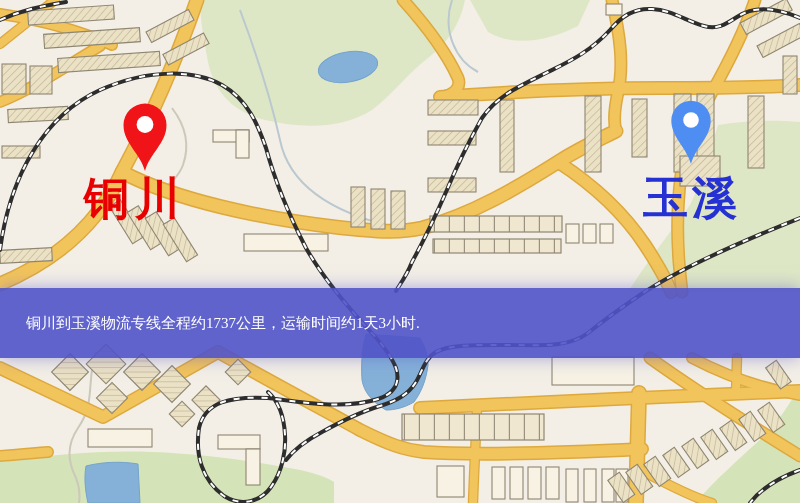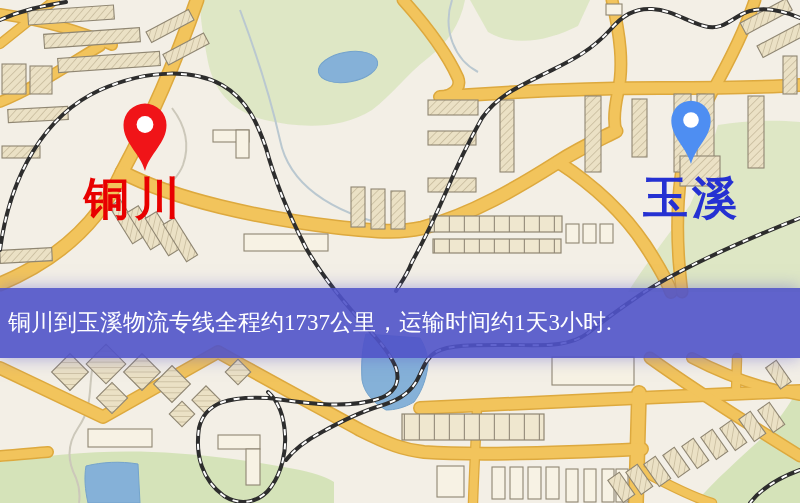--- a/index.html
+++ b/index.html
@@ -29,21 +29,21 @@
 
   
   .pin{position:absolute;}
   .city-label{position:absolute;font-family:"Liberation Serif",serif;font-weight:bold;
               line-height:1;white-space:nowrap;}
   .city-label.origin{left:84px;top:177px;font-size:45px;letter-spacing:6px;color:var(--origin-label,#e80000);}
   .city-label.dest{left:643px;top:176px;font-size:45px;letter-spacing:4px;color:var(--destination-label,#2531d2);}
   .banner{position:absolute;left:0;top:288px;width:800px;height:70px;
           background:var(--banner-bg,rgba(80,83,201,0.9));
           box-shadow:0 0 16px rgba(90,92,205,.5);}
-  .banner span{display:block;padding-left:8px;line-height:70px;font-size:23px;
+  .banner span{display:block;padding-left:26px;line-height:70px;font-size:15px;
                color:var(--banner-text,#fff);font-family:"Liberation Serif",serif;
                white-space:nowrap;}
 </style>
 </head>
 <body>
 
 <div class="stage">
 
   <svg width="800" height="503" viewBox="0 0 800 503">
     <defs>

